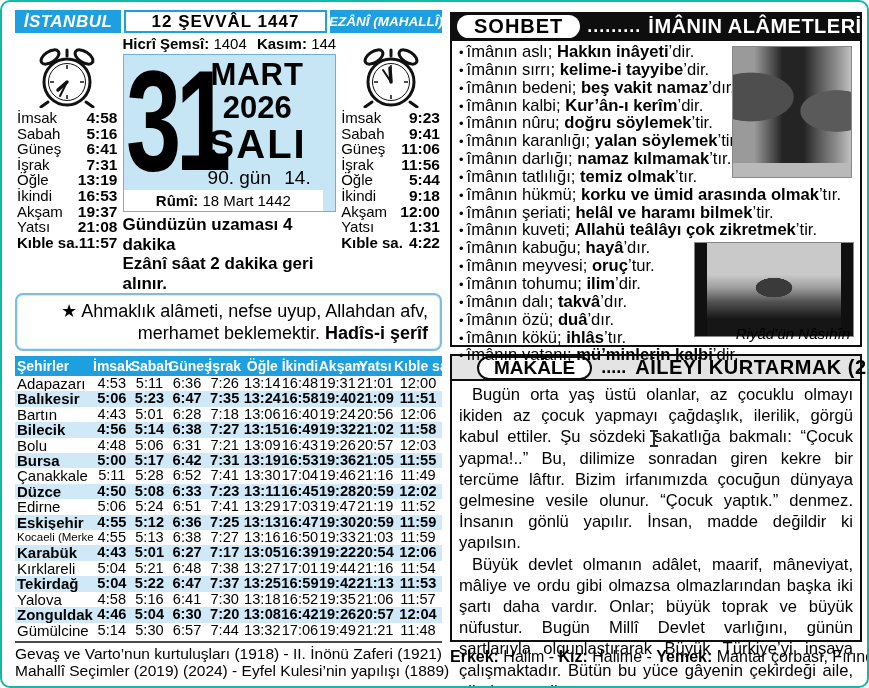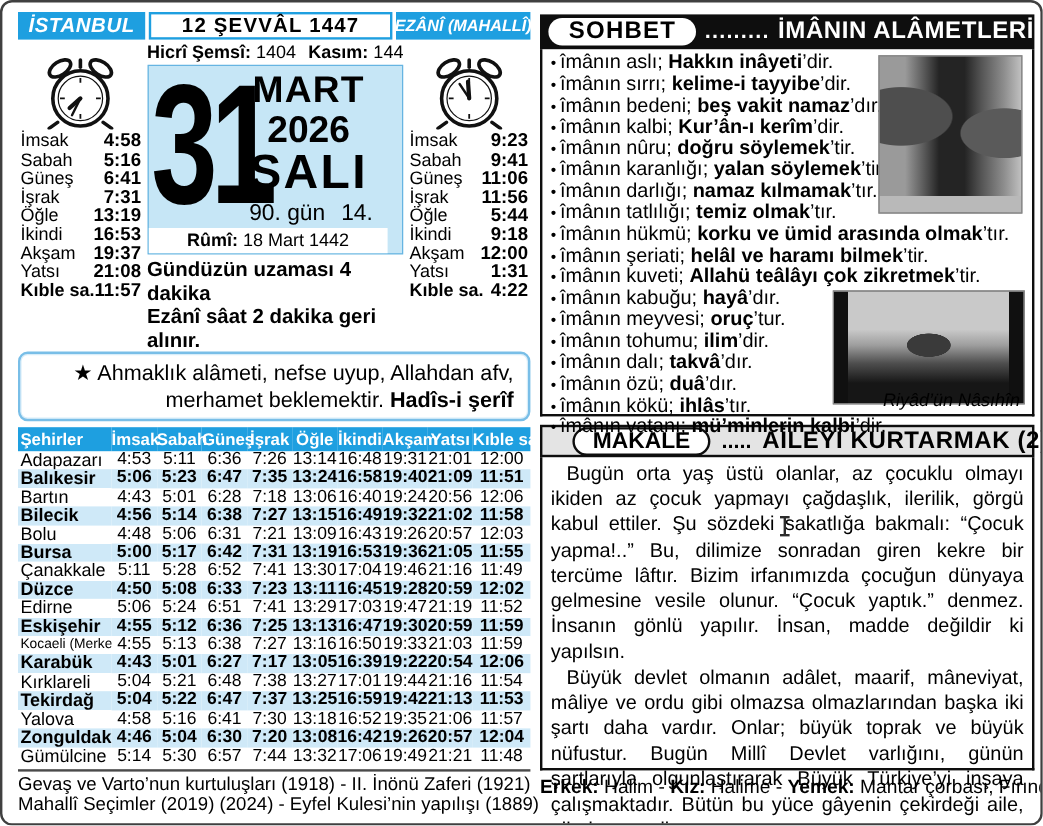--- a/index.html
+++ b/index.html
@@ -1,16 +1,16 @@
 <!DOCTYPE html>
 <html><head>
 <meta charset="utf-8">
 <style>
   html,body{margin:0;padding:0;background:#fff;}
-  .page{position:relative;width:869px;height:688px;background:#fff;border:2px solid #404040;
+  .page{position:relative;width:869px;height:688px;background:#fff;border:2px solid #14b8a6;
         border-radius:10px;box-sizing:border-box;overflow:hidden;
         font-family:"Liberation Sans",sans-serif;color:#000;}
   
   .left{position:absolute;left:13px;top:8px;width:427px;}
   .lhead{display:flex;gap:3px;height:23px;}
   .bluebox{background:#1e9fe0;color:#fff;display:flex;align-items:center;justify-content:center;}
   .city{width:106px;font-weight:bold;font-style:italic;font-size:17px;letter-spacing:.5px;}
   .hijri{flex:1;background:#fff;border:2px solid #1e9fe0;box-sizing:border-box;display:flex;
          align-items:center;justify-content:center;font-weight:bold;font-size:17px;letter-spacing:1px;}
   .ezani{width:112px;font-weight:bold;font-style:italic;font-size:13.5px;white-space:nowrap;}

